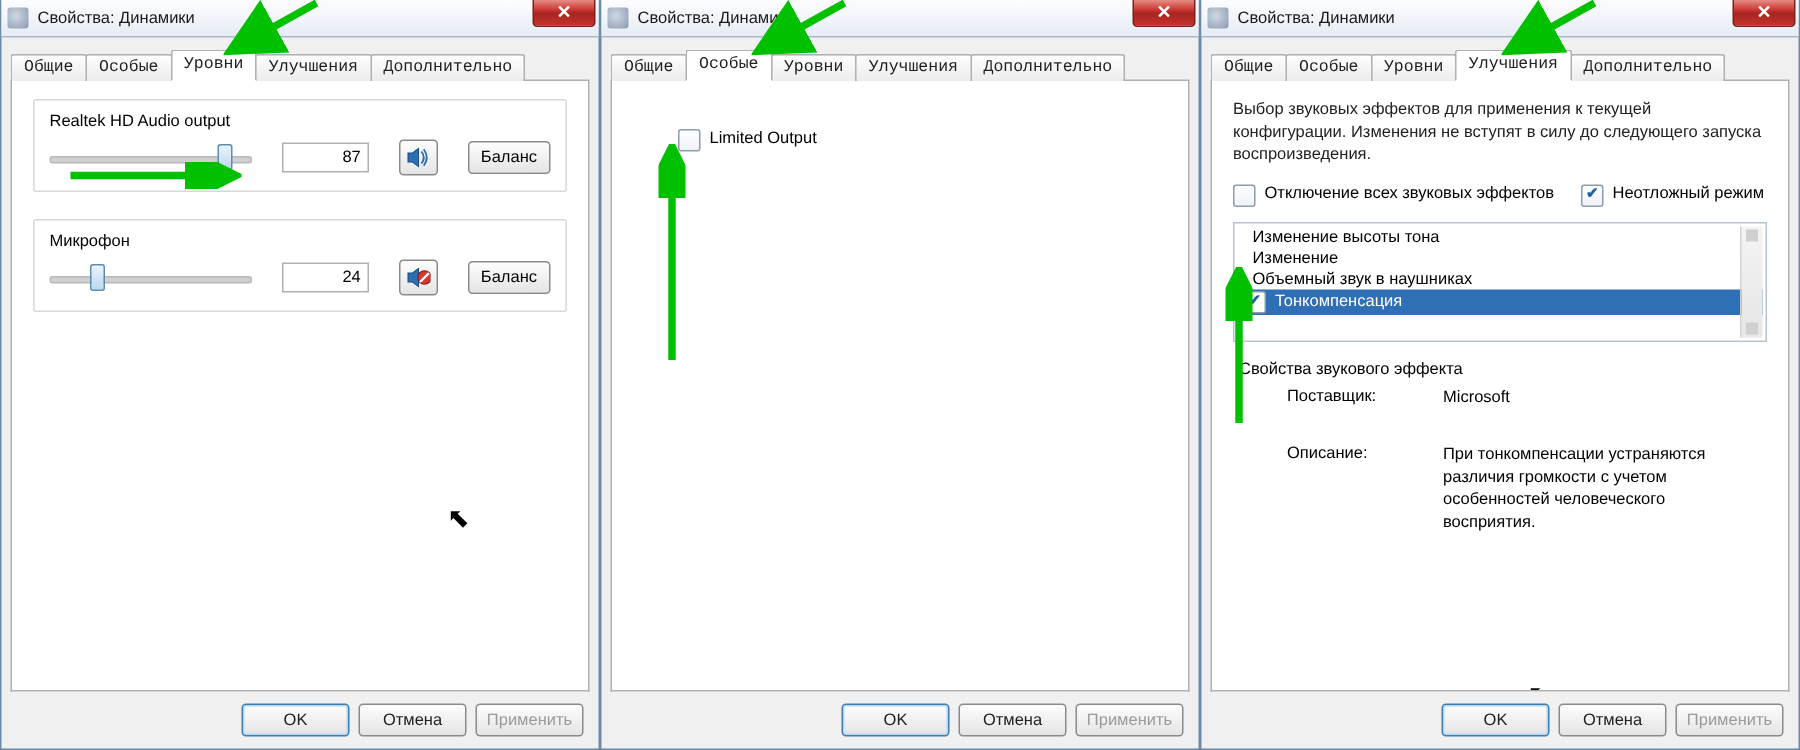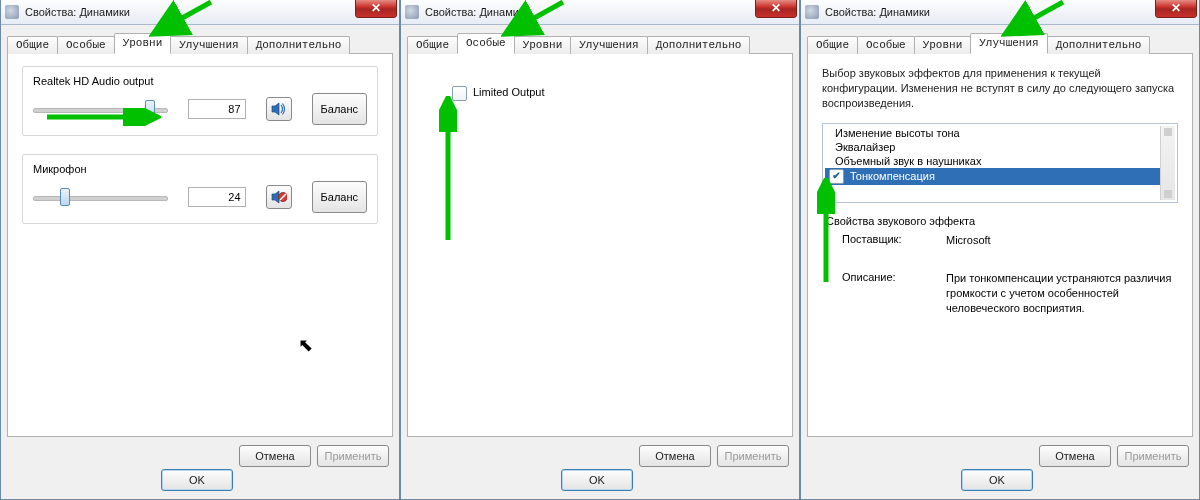--- a/index.html
+++ b/index.html
@@ -114,21 +114,21 @@
   .btn {
     min-width: 72px;
     height: 22px;
     border: 1px solid #8a8a8a;
     border-radius: 3px;
     background: linear-gradient(#fdfdfd,#e4e4e4);
     cursor: pointer;
     font: inherit;
     color: #222;
   }
-  .btn.default { border-color: #3c7fb1; box-shadow: 0 0 0 1px #b7d6f0 inset; margin-top: 24px; }
+  .btn.default { border-color: #3c7fb1; box-shadow: 0 0 0 1px #b7d6f0 inset; }
   .btn:disabled { color: #9a9a9a; cursor: default; }
   
   .level-block {
     border: 1px solid #d8d8d8;
     border-radius: 2px;
     padding: 8px 10px 10px 10px;
     margin-bottom: 18px;
   }
   .level-label { margin-bottom: 6px; color: #000; }
   .level-row {
@@ -170,21 +170,21 @@
   }
   .icon-btn {
     width: 24px; height: 22px;
     border: 1px solid #8a8a8a;
     border-radius: 3px;
     background: linear-gradient(#fdfdfd,#e4e4e4);
     display: flex; align-items: center; justify-content: center;
     cursor: pointer;
   }
   .small-btn {
-    height: 32px;
+    height: 22px;
     padding: 0 8px;
     border: 1px solid #8a8a8a;
     border-radius: 3px;
     background: linear-gradient(#fdfdfd,#e4e4e4);
     font: inherit;
     cursor: pointer;
   }
   
   .chk {
     display: flex; gap: 6px;
@@ -217,21 +217,21 @@
     cursor: pointer;
   }
   .effect-item.selected { background: #2f6fb5; color: #fff; }
   .effect-item .box { background: #fff; color: #1e5fa4; }
   .group-title { margin: 12px 0 6px 4px; color: #000; }
   .props-grid {
     display: grid;
     grid-template-columns: 80px 1fr;
     row-gap: 8px;
     column-gap: 10px;
-    margin-left: 20px;
+    margin-left: 36px;
     margin-right: 6px;
     gap: 24px;
   }
   .props-grid .k { color: #000; }
   .props-grid .v { color: #000; line-height: 1.35; }
   
   .arr {
     position: absolute;
     pointer-events: none;
     z-index: 50;
@@ -409,29 +409,39 @@
       <div class="tabs">
         <div class="tab">Общие</div>
         <div class="tab">Особые</div>
         <div class="tab">Уровни</div>
         <div class="tab active">Улучшения</div>
         <div class="tab">Дополнительно</div>
       </div>
       <div class="panel">
         <div class="desc-text">Выбор звуковых эффектов для применения к текущей конфигурации. Изменения не вступят в силу до следующего запуска воспроизведения.</div>
 
+        <div class="chk-row">
+          <label class="chk">
+            <span class="box"></span>
+            <span>Отключение всех звуковых эффектов</span>
+          </label>
+          <label class="chk checked">
+            <span class="box"></span>
+            <span>Неотложный режим</span>
+          </label>
+        </div>
 
         <div class="effect-list">
           <div class="effect-item">
             <span class="box"></span>
             <span>Изменение высоты тона</span>
           </div>
           <div class="effect-item">
             <span class="box"></span>
-            <span>Эквалайзер</span>
+            <span>Изменение</span>
           </div>
           <div class="effect-item">
             <span class="box"></span>
             <span>Объемный звук в наушниках</span>
           </div>
           <div class="effect-item selected chk checked">
             <span class="box"></span>
             <span>Тонкомпенсация</span>
           </div>
           <div class="scroll-indicator"></div>

